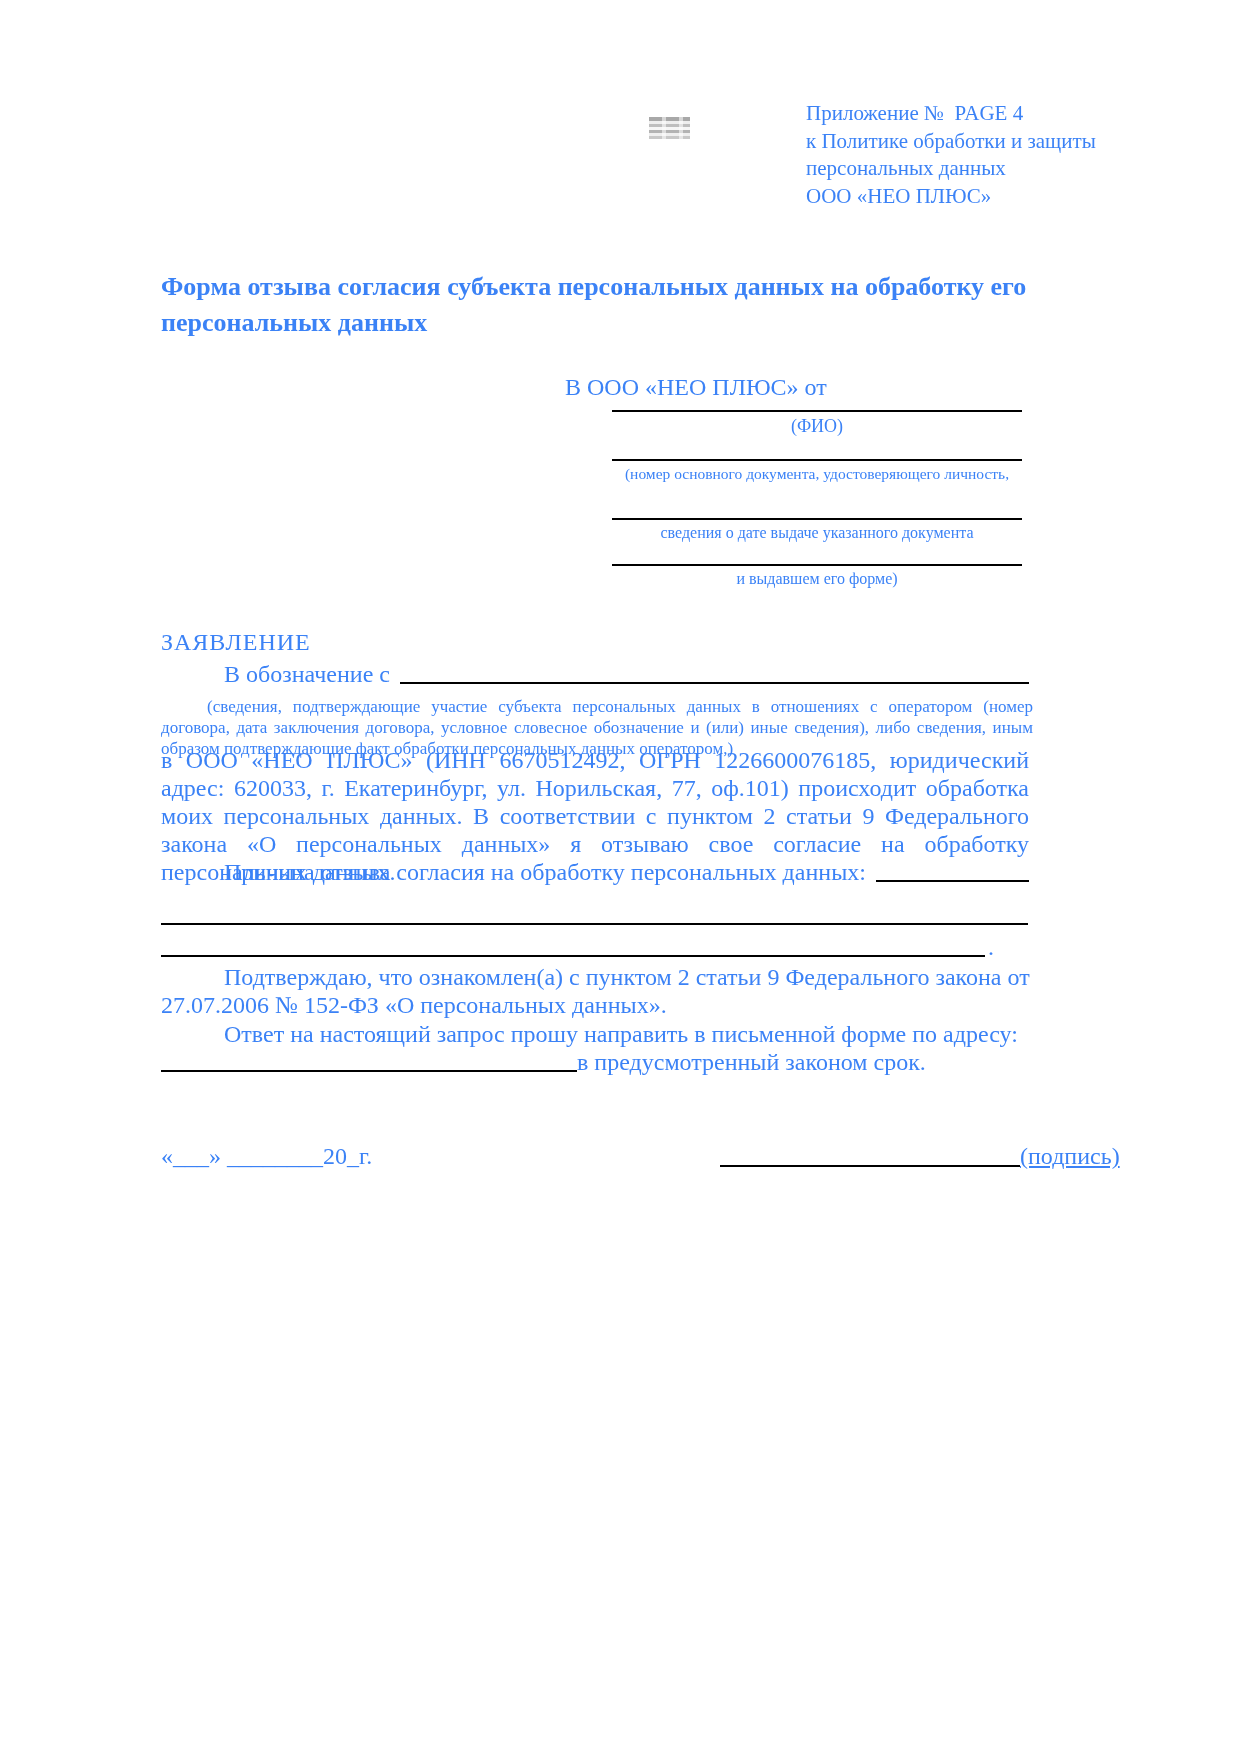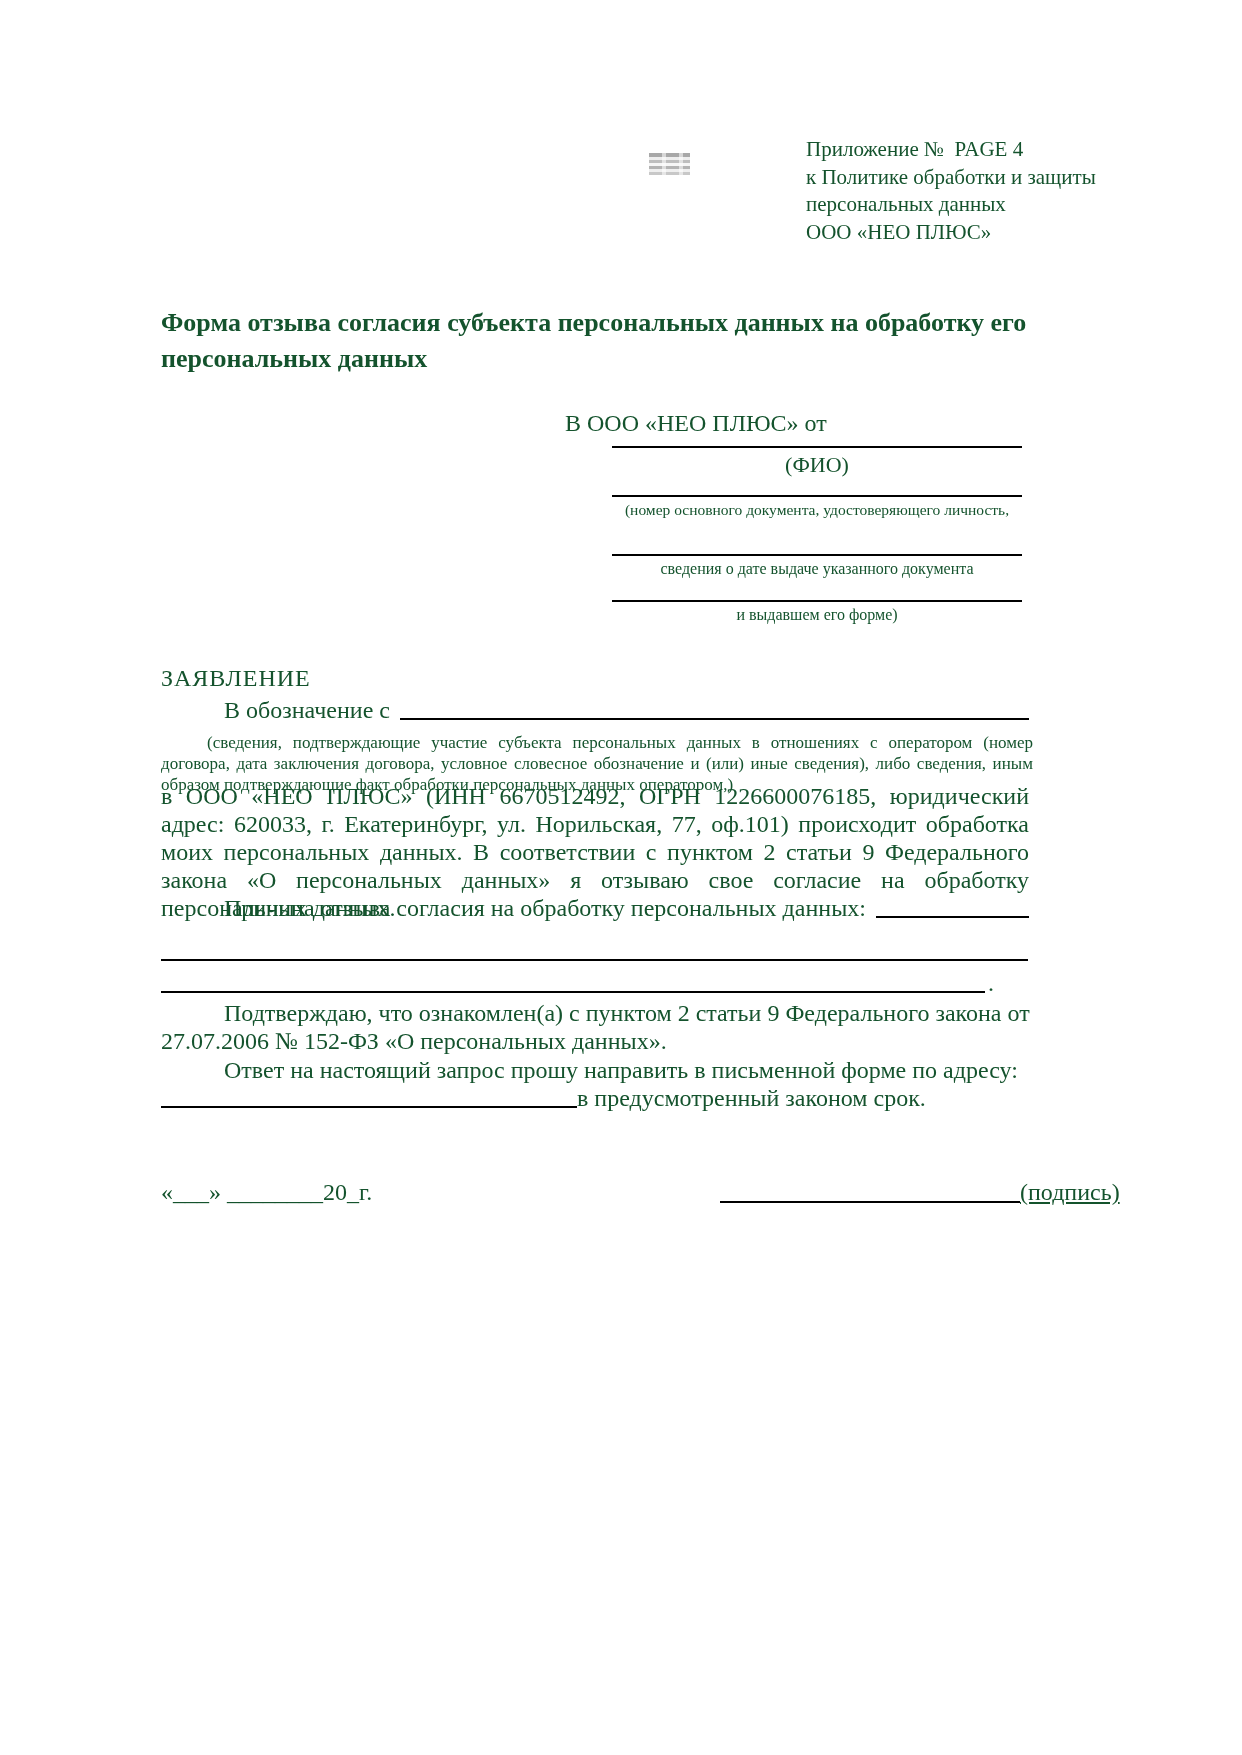--- a/index.html
+++ b/index.html
@@ -1,37 +1,36 @@
 <!DOCTYPE html>
 <html><head>
 <meta charset="utf-8">
 <style>
   * { margin:0; padding:0; box-sizing:border-box; }
   html,body { background:#ffffff; }
   .page {
     position:relative; width:1242px; height:1434px; background:#ffffff;
-    color:#14532d; font-family:"Liberation Serif","DejaVu Serif",serif;
+    color:#3b82f6; font-family:"Liberation Serif","DejaVu Serif",serif;
     overflow:hidden;
-    margin-top:36px;
   }
   
   .hdr { position:absolute; left:806px; top:100px; font-size:21px; line-height:27.5px; }
   .hdr div { white-space:pre; }
   
   .artifact {
     position:absolute; left:649px; top:117px; width:41px; height:26px; opacity:.85;
     background:
       repeating-linear-gradient(90deg, rgba(255,255,255,0) 0 13px, rgba(255,255,255,.55) 13px 17px),
       repeating-linear-gradient(180deg,#9a9a9a 0 4px,#ececec 4px 7px,#b3b3b3 7px 10px,#f5f5f5 10px 13px,#a6a6a6 13px 16px,#ededed 16px 19px,#bfbfbf 19px 22px,#ffffff 22px 26px);
   }
   .title { position:absolute; left:161px; top:269px; width:872px; font-weight:700; font-size:26px; line-height:36px; }
   .addr { position:absolute; left:565px; top:374px; font-size:24px; white-space:pre; }
   .frule { position:absolute; left:612px; width:410px; height:0; border-top:2px solid #000; }
   .fcap  { position:absolute; left:612px; width:410px; text-align:center; }
-  .r1{top:410px} .c1{top:416px; font-size:22px;}
+  .r1{top:410px} .c1{top:416px; font-size:18px;}
   .r2{top:459px} .c2{top:465px; font-size:15.5px;}
   .r3{top:518px} .c3{top:524px; font-size:16px;}
   .r4{top:564px} .c4{top:570px; font-size:16px;}
   .heading { position:absolute; left:161px; top:629px; width:868px; font-size:24px; letter-spacing:1px; }
   .row { display:flex; font-size:24px; line-height:28px; }
   .row .lbl { white-space:pre; }
   .indent { padding-left:63px; }
   .fill { flex:1; height:24px; border-bottom:2px solid #000; margin-left:10px; }
   .sootv { position:absolute; left:161px; top:660px; width:868px; }
   .note { position:absolute; left:161px; top:696px; width:872px; font-size:17px; line-height:21px; text-align:justify; text-indent:46px; }

